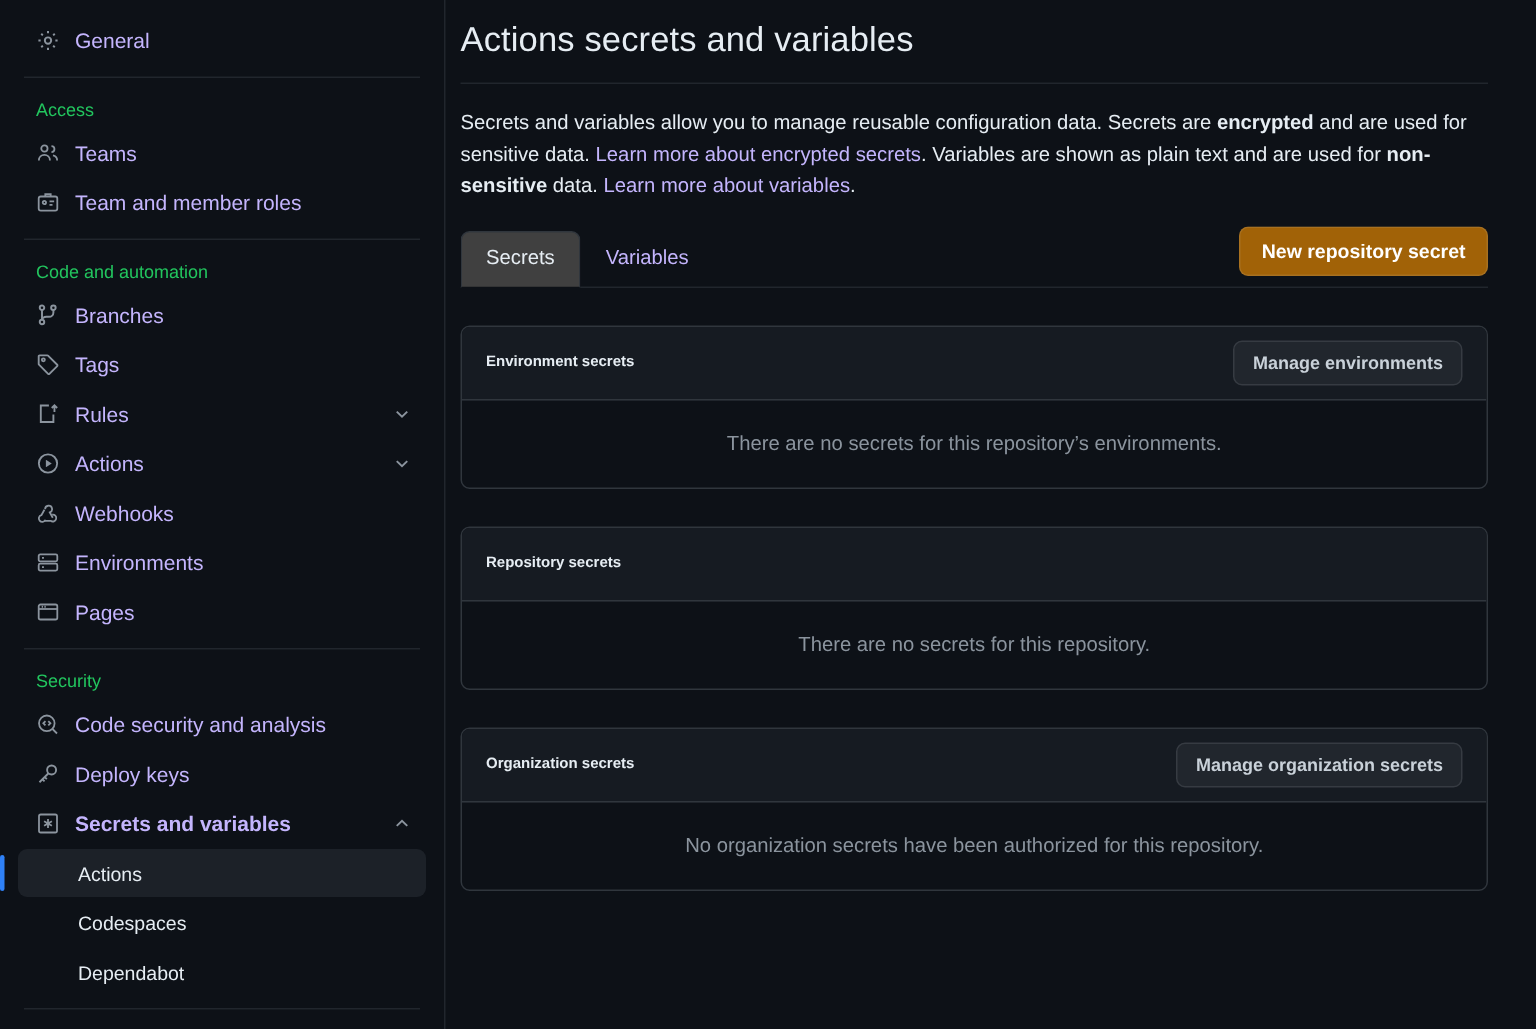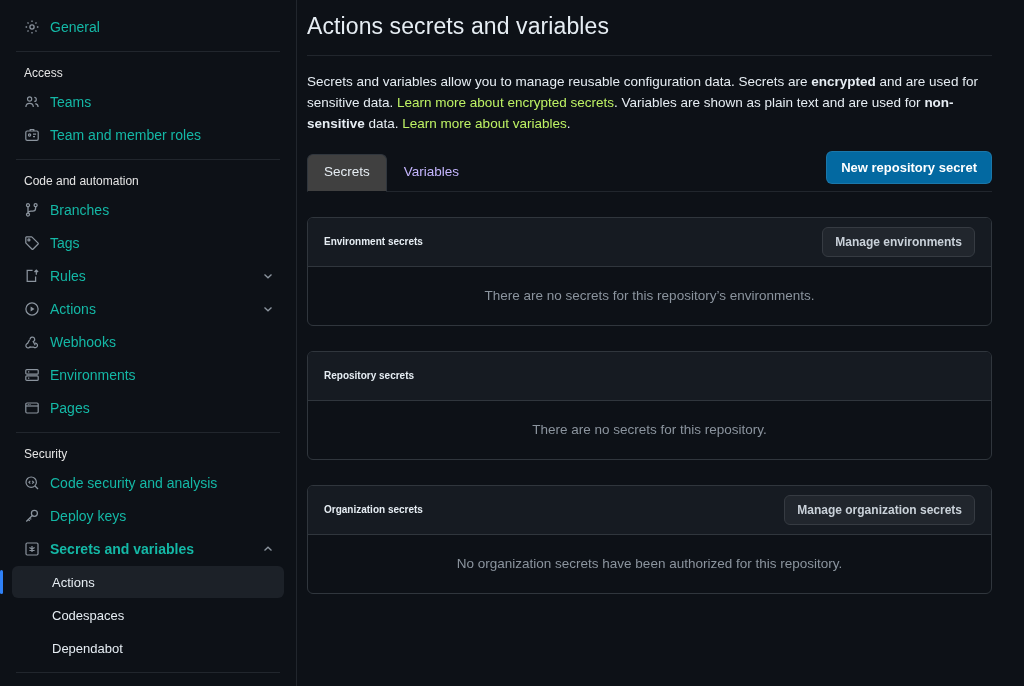--- a/index.html
+++ b/index.html
@@ -28,41 +28,41 @@
     gap: 10px;
     height: 32px;
     padding: 0 8px 0 12px;
     border-radius: 6px;
     cursor: pointer;
     position: relative;
     margin-bottom: 1px;
   }
   .nav-item .label {
     font-size: 14px;
-    color: #14b8a6;
+    color: #c4b5fd;
     white-space: nowrap;
     line-height: 1;
   }
   .nav-item.bold .label { font-weight: 700; }
   .nav-icon {
     width: 16px; height: 16px;
     flex: 0 0 16px;
     display: flex; align-items: center; justify-content: center;
     color: #8b949e;
   }
   .nav-icon svg { display: block; }
   .chev {
     margin-left: auto;
     width: 16px; height: 16px;
     display: flex; align-items: center; justify-content: center;
     color: #8b949e;
   }
   .section-label {
     font-size: 12px;
-    color: #e5e5e5;
+    color: #22c55e;
     padding: 0 12px;
     height: 26px;
     display: flex;
     align-items: center;
     line-height: 1;
   }
   .divider {
     height: 1px;
     background: #21262d;
     margin: 8px 4px 8px 4px;
@@ -114,21 +114,21 @@
     margin: 13px 0 16px 0;
   }
   .para {
     font-size: 13.5px;
     line-height: 1.55;
     color: #e6edf3;
     margin-bottom: 14px;
     max-width: 690px;
   }
   .para b { font-weight: 700; }
-  .para a { color: #bef264; text-decoration: none; cursor: pointer; }
+  .para a { color: #c4b5fd; text-decoration: none; cursor: pointer; }
 
   
   .tabbar {
     display: flex;
     align-items: flex-end;
     position: relative;
     margin-top: 18px;
     height: 39px;
     border-bottom: 1px solid #21262d;
   }
@@ -147,21 +147,21 @@
     color: #e6edf3;
     background: #404040;
     border-color: #30363d;
     border-bottom-color: #0d1117;
     font-weight: 400;
   }
   .btn-primary {
     position: absolute;
     right: 0;
     top: -2px;
-    background: #0369a1;
+    background: #a16207;
     color: #ffffff;
     border: 1px solid rgba(240,246,252,0.1);
     border-radius: 6px;
     font-size: 13px;
     font-weight: 600;
     padding: 6px 14px;
     cursor: pointer;
     font-family: "Liberation Sans", sans-serif;
     line-height: 1.5;
   }

